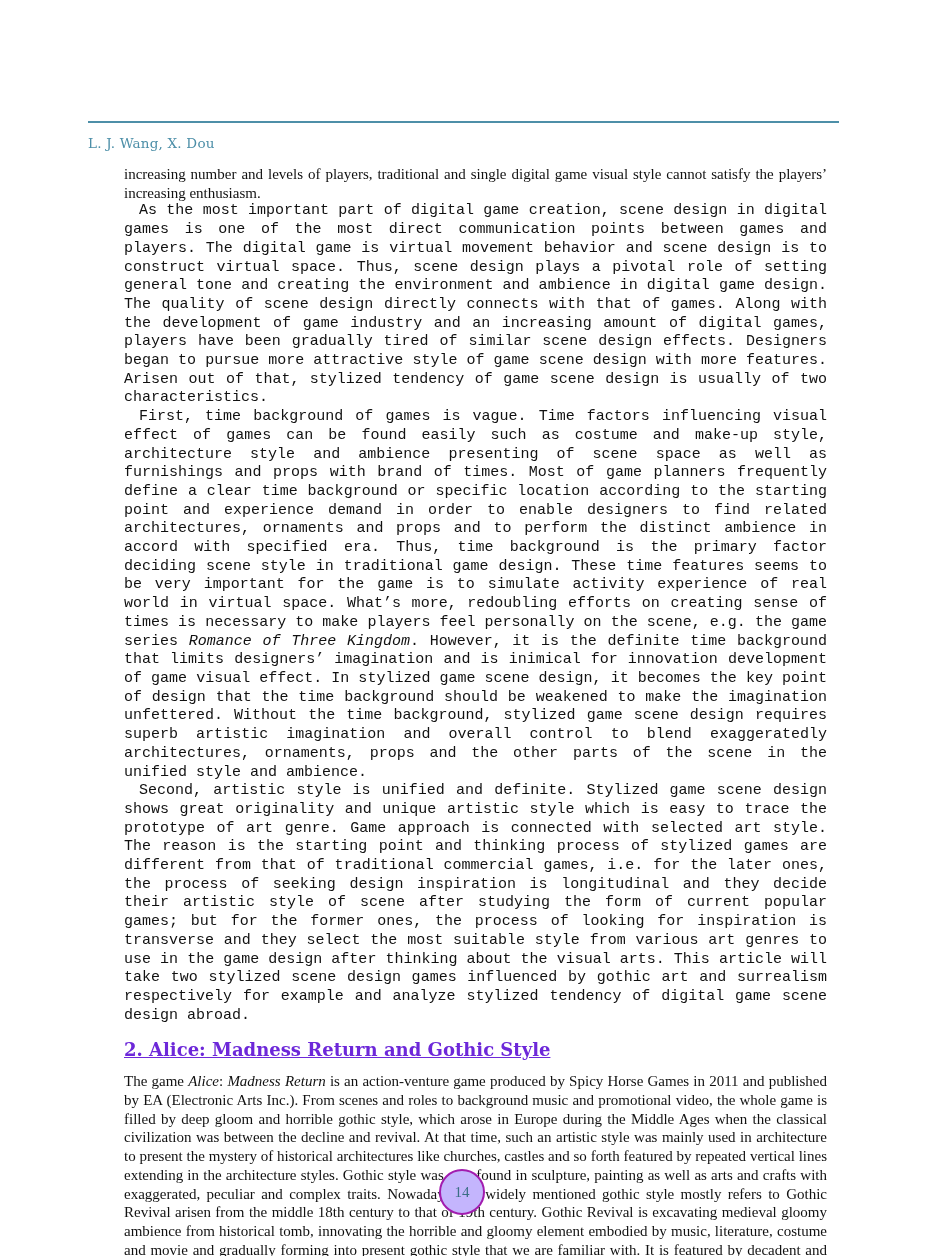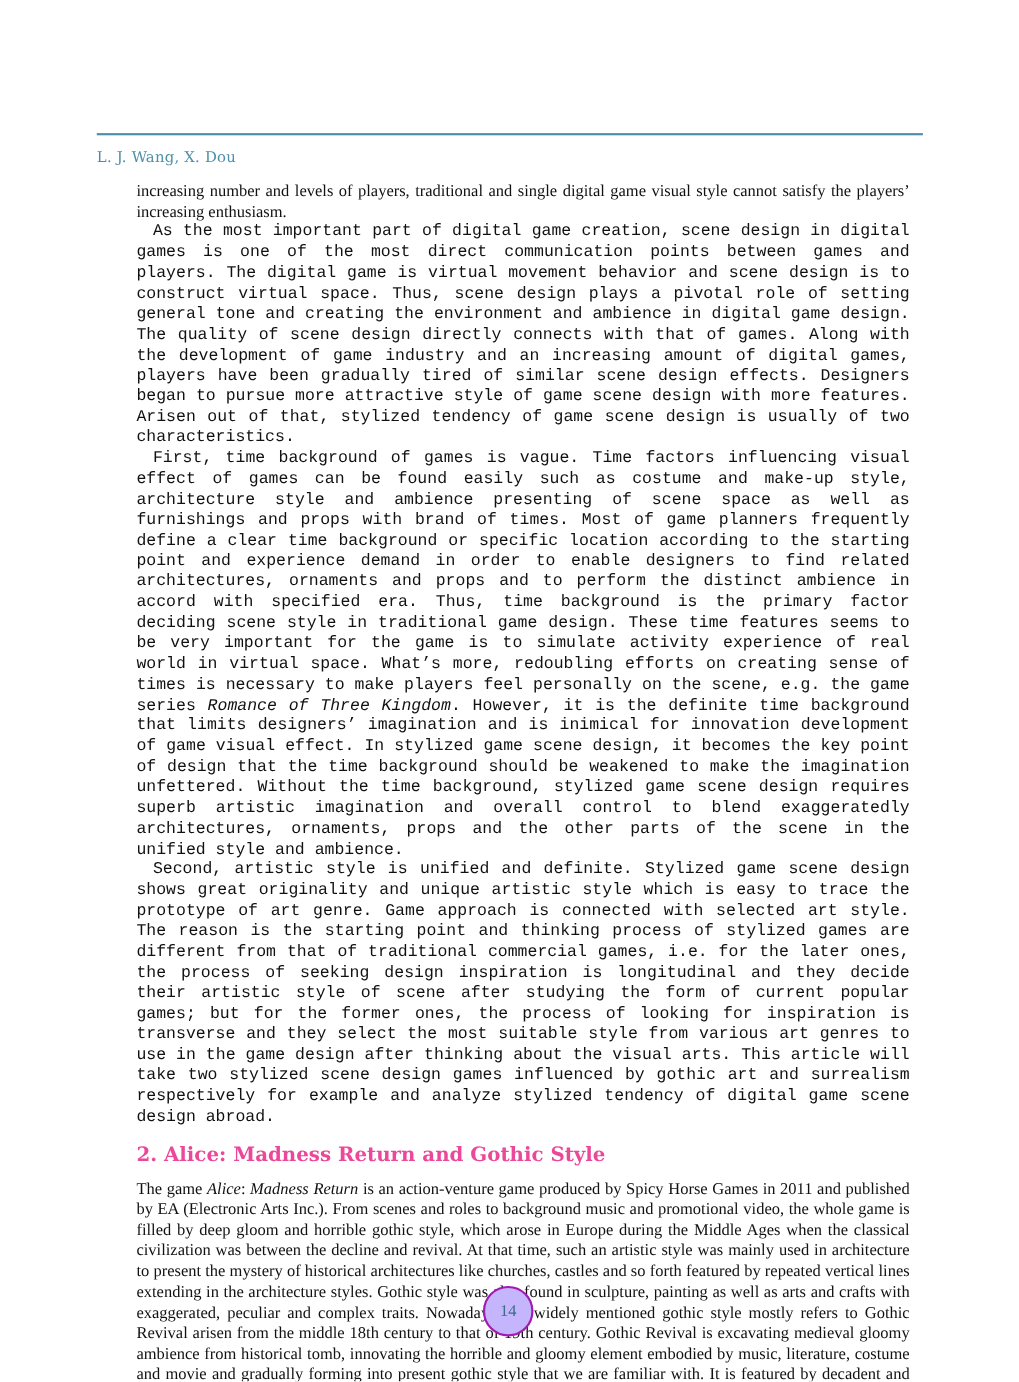--- a/index.html
+++ b/index.html
@@ -52,24 +52,25 @@
   }
   .article-body p.indent {
     text-indent: 15px;
     font-family: Liberation Mono, monospace;
   }
   .article-body h2 {
     font-family: "DejaVu Serif", serif;
     font-weight: 700;
     font-size: 18px;
     line-height: 22px;
-    color: #ec4899;
+    color: #6d28d9;
     margin: 14px 0 11px 0;
     text-align: left;
     text-indent: 0;
+    text-decoration: underline;
   }
   .page-number-badge {
     position: absolute;
     left: 439px;
     top: 1169px;
     width: 46px;
     height: 46px;
     border-radius: 50%;
     background: #c4b5fd;
     border: 2px solid #a21caf;

